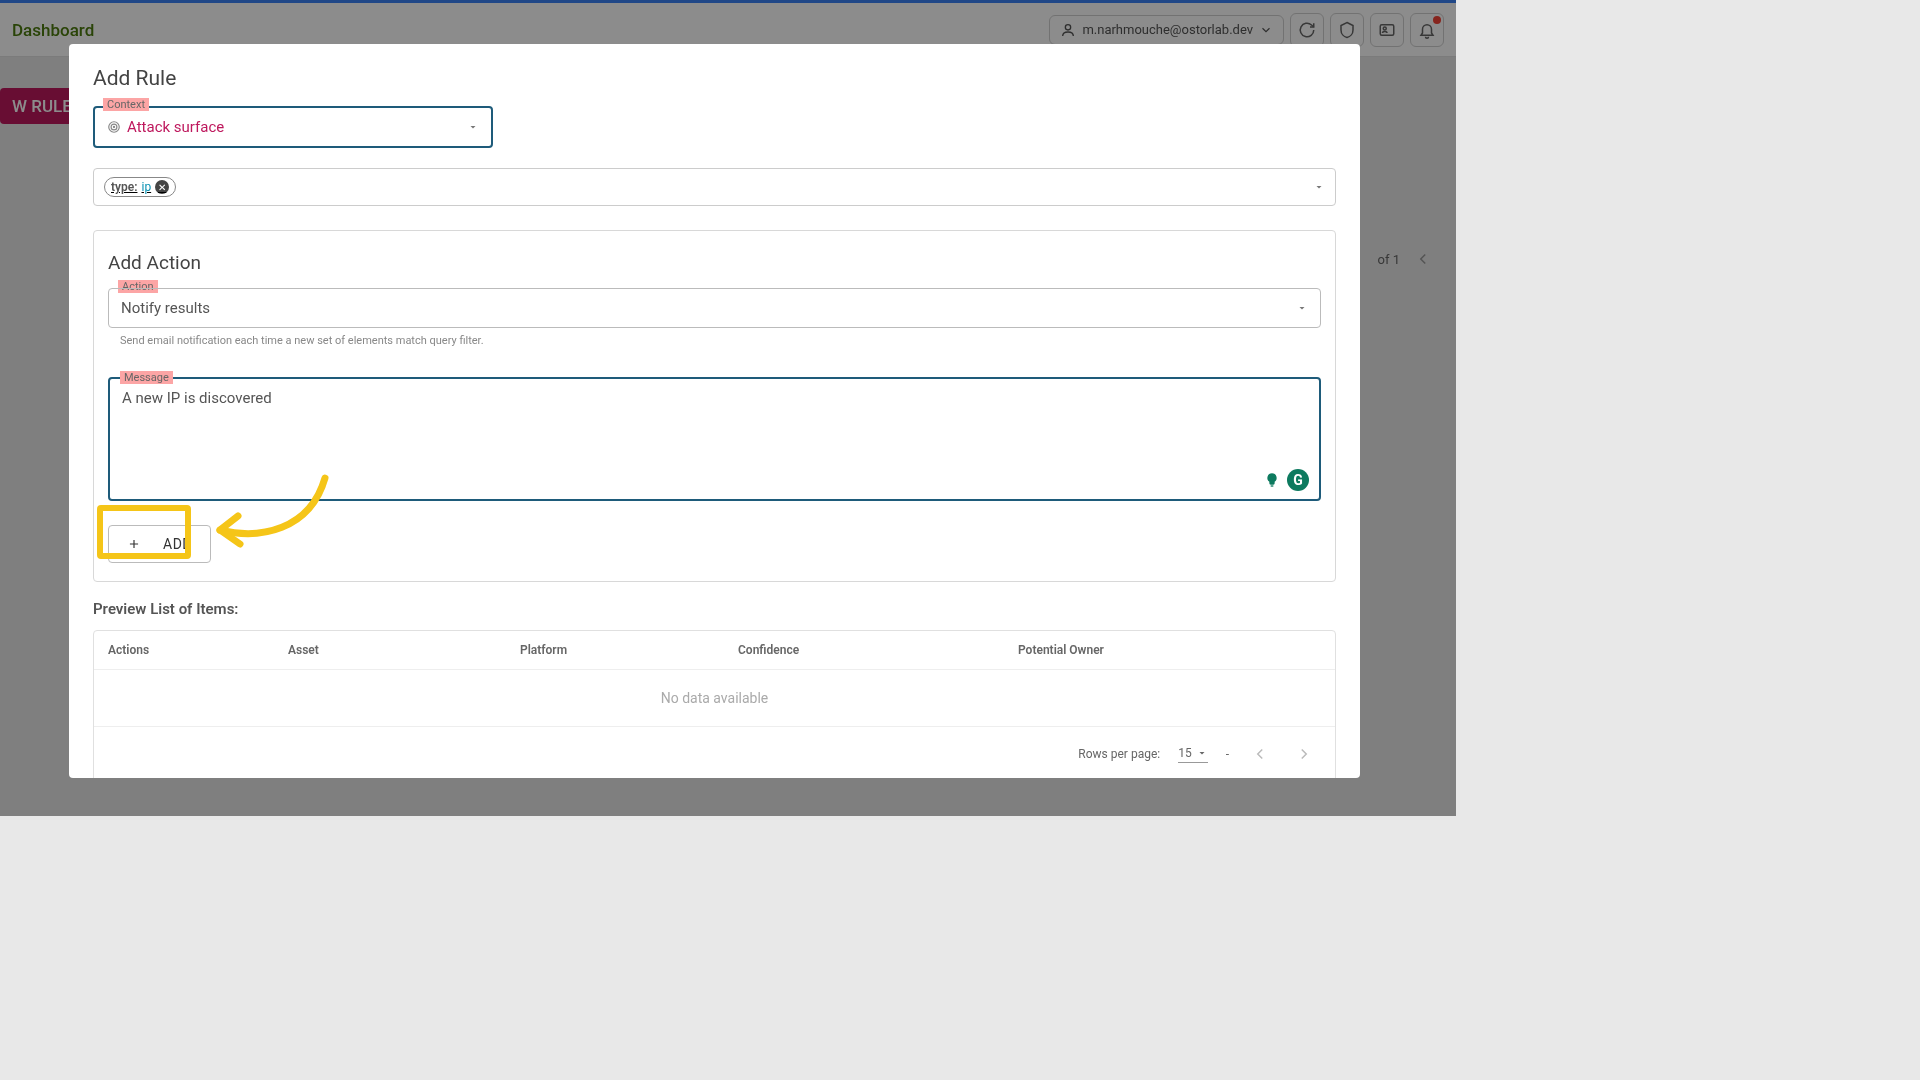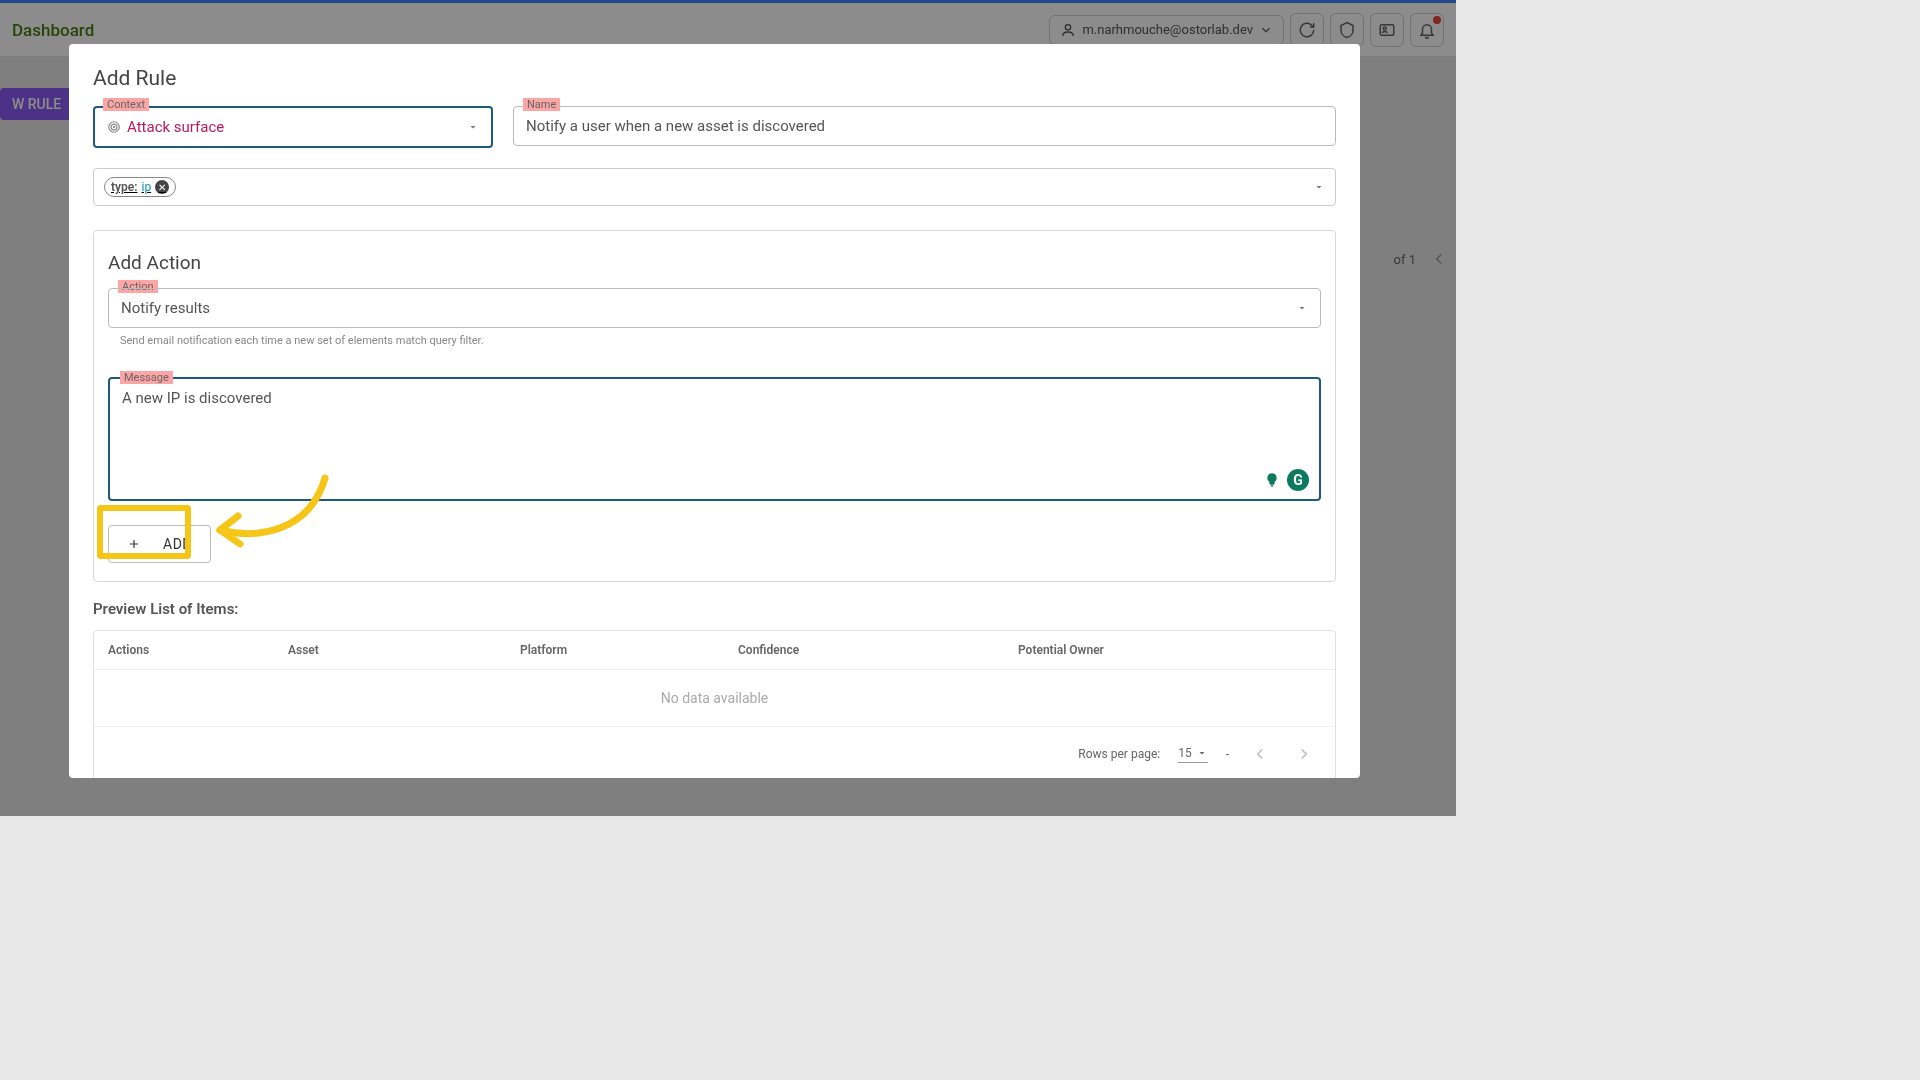--- a/index.html
+++ b/index.html
@@ -9,24 +9,24 @@
 .topbar { position: absolute; top: 0; left: 0; right: 0; height: 3px; background: #3b82f6; }
 .header { position: absolute; top: 3px; left: 0; right: 0; height: 54px; background: #fff; display: flex; align-items: center; padding: 0 12px; border-bottom: 1px solid #e0e0e0; }
 .header-title { font-size: 17px; color: #4d7c0f; font-weight: 500; }
 .header-right { margin-left: auto; display: flex; align-items: center; gap: 2px; }
 .user-chip { display: flex; align-items: center; gap: 6px; border: 1px solid #d0d0d0; border-radius: 6px; padding: 6px 10px; font-size: 13px; color: #555; cursor: pointer; }
 .icon-btn { width: 34px; height: 34px; display: flex; align-items: center; justify-content: center; cursor: pointer; color: #666; border: 1px solid #d0d0d0; border-radius: 6px; margin-left: 4px; }
 .notif-dot { position: relative; }
 .notif-dot::after { content: ''; position: absolute; top: 2px; right: 2px; width: 8px; height: 8px; background: #f44336; border-radius: 50%; }
 
 
-.bg-new-rule { position: absolute; top: 88px; left: 0; background: #8b5cf6; color: #fff; padding: 8px 12px; font-size: 14px; font-weight: 500; border-radius: 4px; }
-
-
-.bg-pagination { position: absolute; top: 244px; right: 2px; display: flex; align-items: center; gap: 8px; font-size: 13px; color: #666; }
+.bg-new-rule { position: absolute; top: 88px; left: 0; background: #be185d; color: #fff; padding: 8px 12px; font-size: 17px; font-weight: 500; border-radius: 4px; }
+
+
+.bg-pagination { position: absolute; top: 244px; right: 18px; display: flex; align-items: center; gap: 8px; font-size: 13px; color: #666; }
 .bg-pag-btn { width: 30px; height: 30px; display: flex; align-items: center; justify-content: center; color: #999; }
 
 
 .overlay { position: absolute; inset: 0; background: rgba(0,0,0,0.45); }
 
 
 .modal { position: absolute; top: 44px; left: 69px; right: 96px; bottom: 38px; background: #fff; border-radius: 4px; overflow-y: auto; }
 .modal-inner { padding: 22px 24px; }
 .modal-title { font-size: 21px; color: #444; font-weight: 400; margin-bottom: 16px; }
 
@@ -154,24 +154,20 @@
                 <circle cx="12" cy="12" r="1"></circle>
               </svg>
           </span>
           <span class="context-val">Attack surface</span>
           <span class="dd-arrow">
             <svg width="12" height="12" viewBox="0 0 24 24" fill="currentColor">
                 <path d="M7 10l5 5 5-5z"></path>
               </svg>
           </span>
         </div>
-      </div>
-      <div class="field-wrap" style="flex:1;">
-        <span class="field-label">Name</span>
-        <div class="name-field">Notify a user when a new asset is discovered</div>
       </div>
     </div>
 
     <div class="tag-row">
       <span class="tag-chip">
         <span class="tag-key">type:</span>
           <span class="tag-val">ip</span>
         <span class="tag-x">✕</span>
       </span>
       <span style="margin-left:auto" class="dd-arrow">

